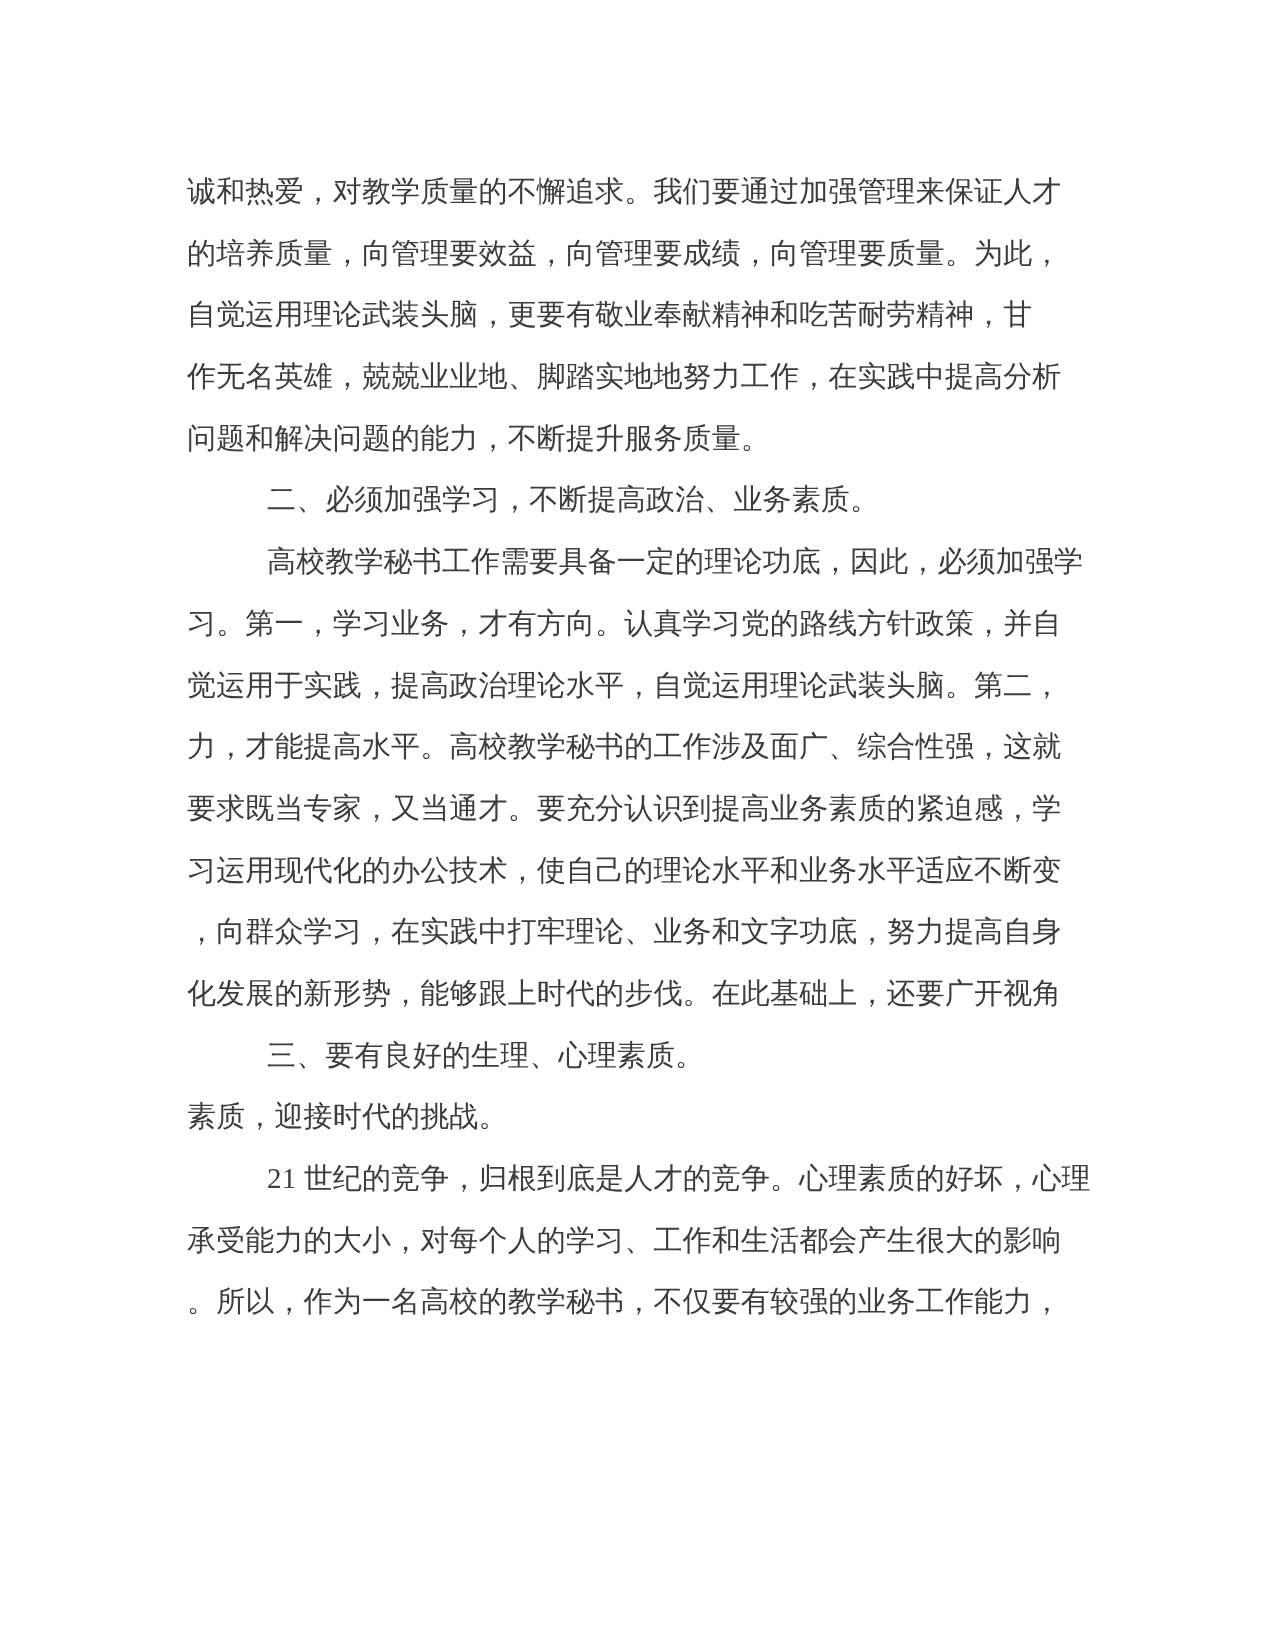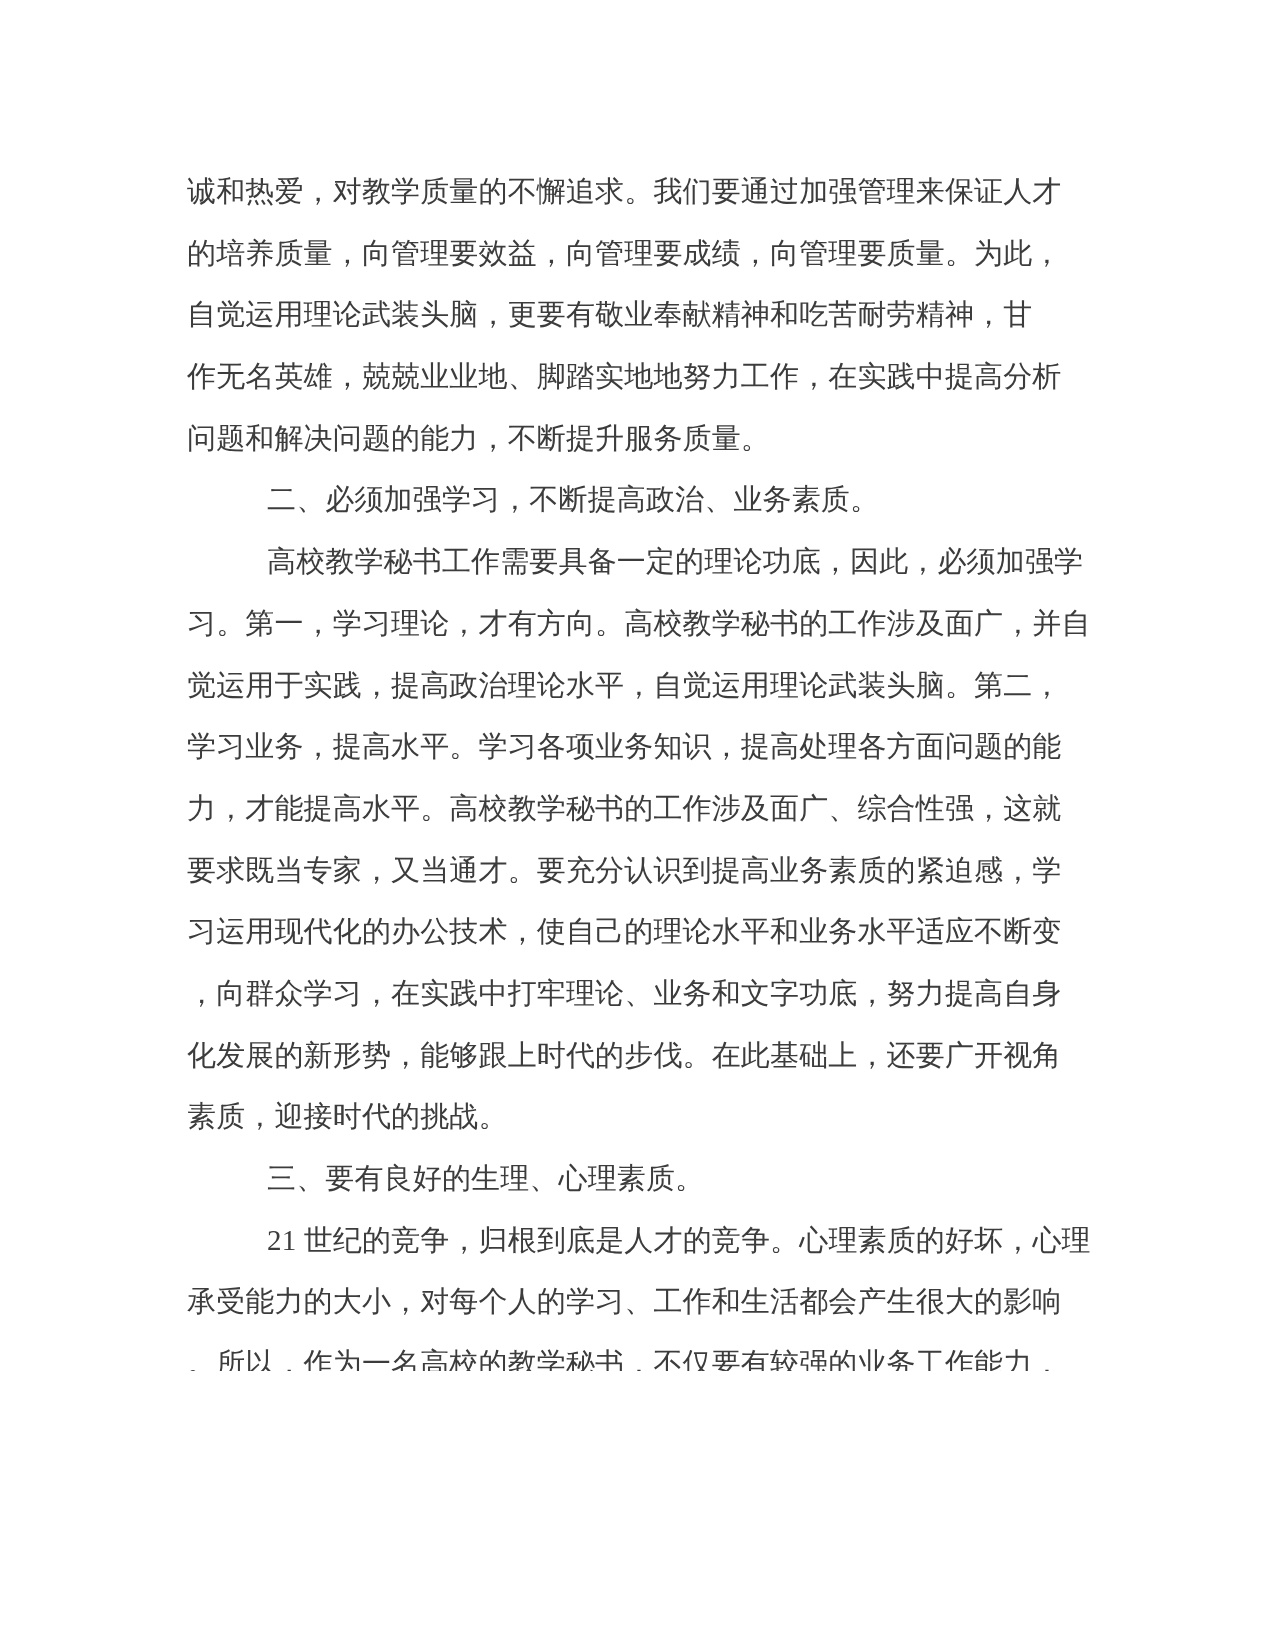--- a/index.html
+++ b/index.html
@@ -39,27 +39,26 @@
 
 <div class="page">
   <div class="text-block">
     <div class="line">诚和热爱，对教学质量的不懈追求。我们要通过加强管理来保证人才</div>
     <div class="line">的培养质量，向管理要效益，向管理要成绩，向管理要质量。为此，</div>
     <div class="line">自觉运用理论武装头脑，更要有敬业奉献精神和吃苦耐劳精神，甘</div>
     <div class="line">作无名英雄，兢兢业业地、脚踏实地地努力工作，在实践中提高分析</div>
     <div class="line">问题和解决问题的能力，不断提升服务质量。</div>
     <div class="line indent">二、必须加强学习，不断提高政治、业务素质。</div>
     <div class="line indent">高校教学秘书工作需要具备一定的理论功底，因此，必须加强学</div>
-    <div class="line">习。第一，学习理论，才有方向。高校教学秘书的工作涉及面广，并自</div>
+    <div class="line">习。第一，学习业务，才有方向。认真学习党的路线方针政策，并自</div>
     <div class="line">觉运用于实践，提高政治理论水平，自觉运用理论武装头脑。第二，</div>
-    <div class="line">学习业务，提高水平。学习各项业务知识，提高处理各方面问题的能</div>
     <div class="line">力，才能提高水平。高校教学秘书的工作涉及面广、综合性强，这就</div>
     <div class="line">要求既当专家，又当通才。要充分认识到提高业务素质的紧迫感，学</div>
     <div class="line">习运用现代化的办公技术，使自己的理论水平和业务水平适应不断变</div>
     <div class="line">，向群众学习，在实践中打牢理论、业务和文字功底，努力提高自身</div>
     <div class="line">化发展的新形势，能够跟上时代的步伐。在此基础上，还要广开视角</div>
+    <div class="line indent">三、要有良好的生理、心理素质。</div>
     <div class="line">素质，迎接时代的挑战。</div>
-    <div class="line indent">三、要有良好的生理、心理素质。</div>
     <div class="line indent">21 世纪的竞争，归根到底是人才的竞争。心理素质的好坏，心理</div>
     <div class="line">承受能力的大小，对每个人的学习、工作和生活都会产生很大的影响</div>
     <div class="line">。所以，作为一名高校的教学秘书，不仅要有较强的业务工作能力，</div>
   </div>
 </div>
 
 </body></html>

